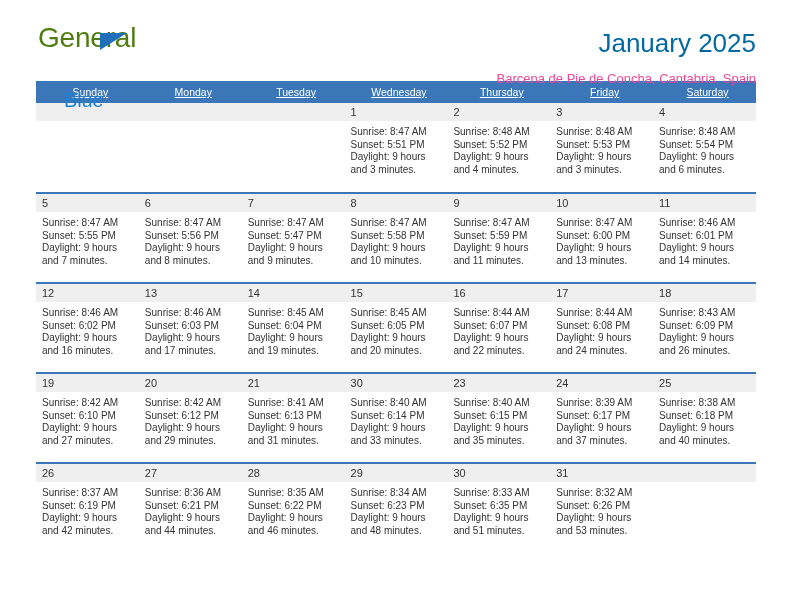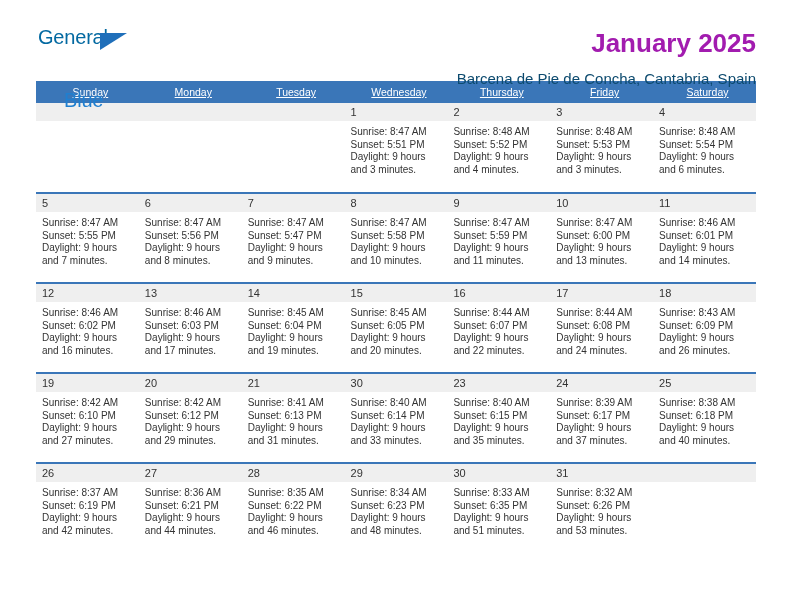--- a/index.html
+++ b/index.html
@@ -25,22 +25,22 @@
     padding-top: 26px;
     height: 74px;
   }
   .logo {
     position: relative;
     width: 120px;
     height: 52px;
     padding-left: 2px;
   }
   .logo-general {
-    font-size: 20px;
-    color: #0369a1;
+    font-size: 28px;
+    color: #4d7c0f;
     letter-spacing: -0.2px;
     line-height: 23px;
     display: block;
   }
   .logo-blue {
     font-size: 20px;
     color: #1f7fd0;
     letter-spacing: -0.2px;
     line-height: 22px;
     display: block;
@@ -52,27 +52,27 @@
     left: 64px;
     top: 7px;
     width: 0;
     height: 0;
     border-left: 27px solid #1f6fba;
     border-bottom: 17px solid transparent;
   }
   .title-wrap { text-align: right; padding-top: 1px; }
   .cal-title {
     font-size: 26px;
-    color: #a21caf;
+    color: #0369a1;
     line-height: 32px;
-    font-weight: bold;
+    font-weight: normal;
   }
   .cal-sub {
-    font-size: 15px;
-    color: #0c4a6e;
+    font-size: 13px;
+    color: #ec4899;
     line-height: 17px;
     margin-top: 11px;
   }
 
   
   .cal {
     width: 720px;
     border-collapse: collapse;
     table-layout: fixed;
     margin-top: 7px;

